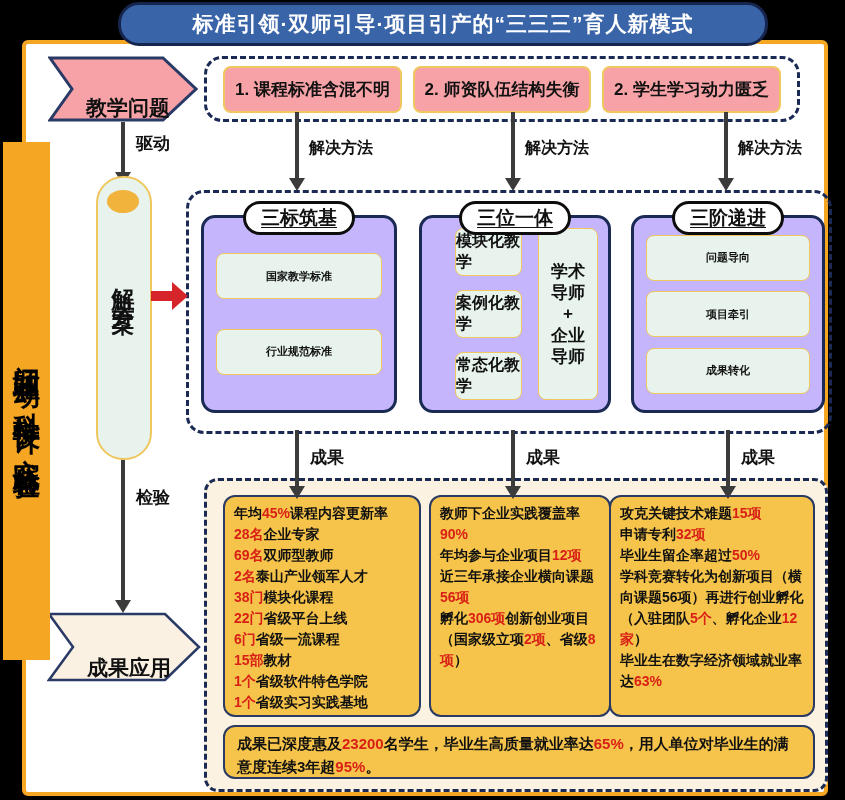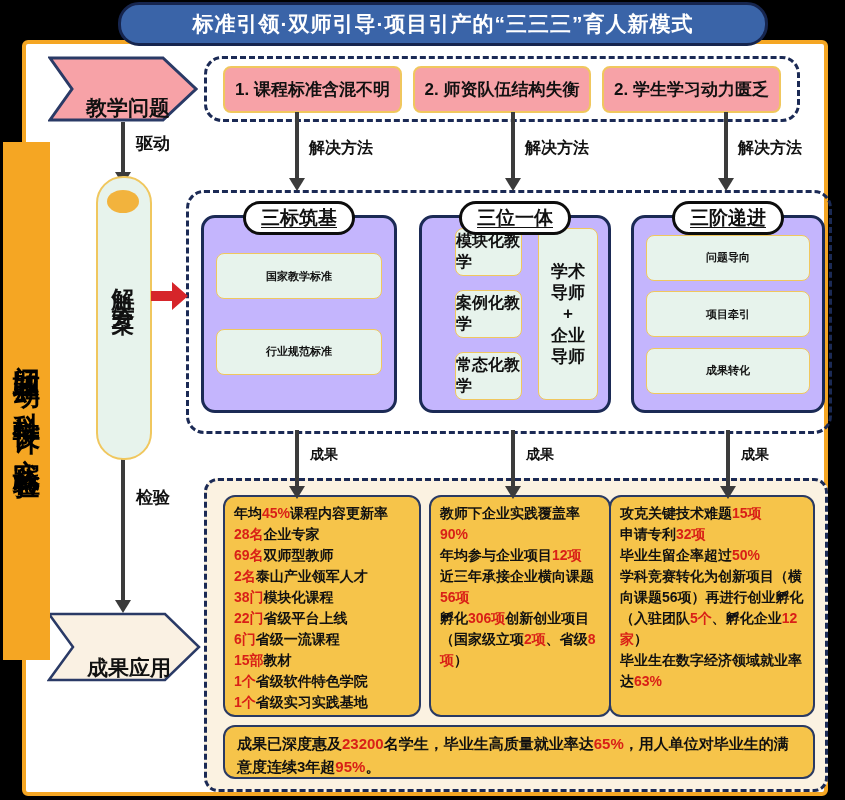--- a/index.html
+++ b/index.html
@@ -69,21 +69,21 @@
   .mentor{width:58px;background:var(--mint);border:1.5px solid var(--gold);border-radius:8px;
     display:flex;align-items:center;justify-content:center;text-align:center;font-size:17px;
     font-weight:900;white-space:pre-line;line-height:1.25;}
   
   .results{left:204px;top:478px;width:618px;height:308px;background:var(--cream);
     border-radius:14px;}
   .rbox{position:absolute;background:var(--resbox);border:2px solid #2a3a63;border-radius:12px;
     padding:6px 9px;box-sizing:border-box;font-size:14px;font-weight:bold;line-height:1.5;}
   .rline span.red{color:var(--red);}
   .summary{font-size:15px;padding:6px 12px;}
-  .lbl-sm{font-size:14px;font-weight:bold;z-index:3;white-space:nowrap;}
+  .lbl-sm{font-size:17px;font-weight:bold;z-index:3;white-space:nowrap;}
 </style>
 </head>
 <body>
 
 <div class="abs panel"></div>
 
 <div class="abs banner">
   <span>标准引领·双师引导·项目引产的“三三三”育人新模式</span>
 </div>
 

